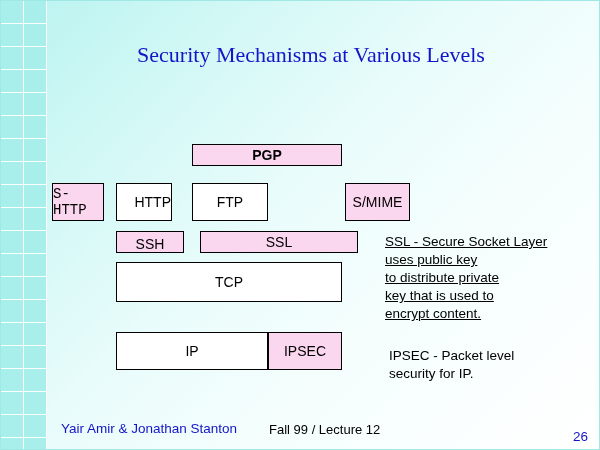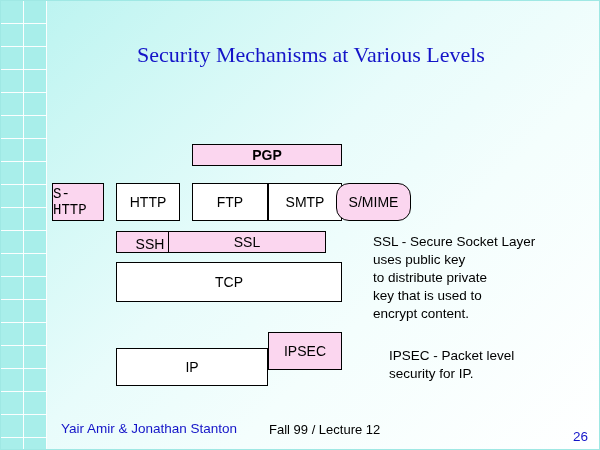--- a/index.html
+++ b/index.html
@@ -110,47 +110,44 @@
   <div id="footer-authors">Yair Amir &amp; Jonathan Stanton</div>
   <div id="footer-lecture">Fall 99 / Lecture 12</div>
   <div id="footer-page">26</div>
 
 <div class="box pink" style="left: 191px; top: 143px; width: 150px; height: 22px; font-weight: bold;">
       <span>PGP</span>
     </div>
     <div class="box pink" style="left: 51px; top: 182px; width: 52px; height: 38px; font-family: Liberation Mono, monospace;">
       <span>S-HTTP</span>
     </div>
-    <div class="box white" style="left: 115px; top: 182px; width: 64px; height: 38px;">
+    <div class="box white" style="left: 115px; top: 182px; width: 56px; height: 38px; justify-content: flex-end;">
       <span>HTTP</span>
     </div>
     <div class="box white" style="left: 191px; top: 182px; width: 76px; height: 38px;">
       <span>FTP</span>
     </div>
-    <div class="box white" style="left: 267px; top: 182px; width: 74px; height: 38px;">
-      <span>SMTP</span>
-    </div>
-    <div class="box pink" style="left: 335px; top: 182px; width: 75px; height: 38px; border-radius: 13px;">
+    <div class="box pink" style="left: 344px; top: 182px; width: 65px; height: 38px;">
       <span>S/MIME</span>
     </div>
     <div class="box pink" style="left: 115px; top: 230px; width: 68px; height: 22px; align-items: flex-end;">
       <span>SSH</span>
     </div>
-    <div class="box pink" style="left: 167px; top: 230px; width: 158px; height: 22px;">
+    <div class="box pink" style="left: 199px; top: 230px; width: 158px; height: 22px;">
       <span>SSL</span>
     </div>
     <div class="box white" style="left: 115px; top: 261px; width: 226px; height: 40px;">
       <span>TCP</span>
     </div>
-    <div class="box white" style="left: 115px; top: 331px; width: 152px; height: 38px; margin-top: 16px;">
+    <div class="box white" style="left: 115px; top: 331px; width: 152px; height: 38px;">
       <span>IP</span>
     </div>
     <div class="box pink" style="left: 267px; top: 331px; width: 74px; height: 38px;">
       <span>IPSEC</span>
     </div>
-    <div class="note" style="left: 372px; top: 232px;">SSL - Secure Socket Layer
+    <div class="note" style="left: 384px; top: 232px; text-decoration: underline;">SSL - Secure Socket Layer
         uses public key
      to distribute private
    key that is used to
      encrypt content.</div>
     <div class="note" style="left: 388px; top: 346px;">IPSEC - Packet level
           security for IP.</div>
   </div>
 
 </body></html>

